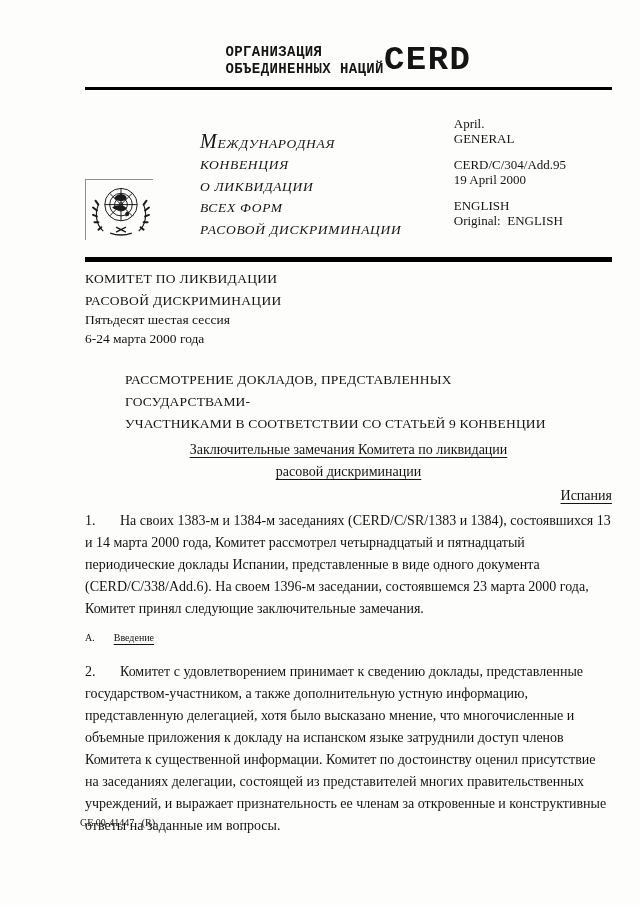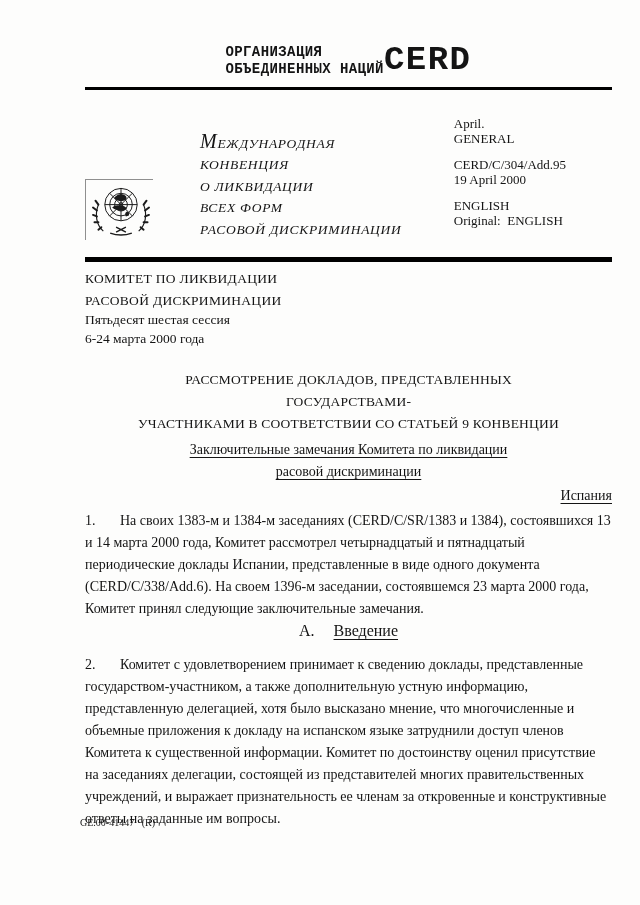--- a/index.html
+++ b/index.html
@@ -28,31 +28,31 @@
   .pre { white-space:pre; }
 
   .rule-2 { height:5px; background:#000; margin-top:17px; }
 
   
   .session { margin-top:6px; font-size:13.5px; }
   .session .caps { line-height:21.5px; letter-spacing:0.3px; }
   .session .normal { line-height:18.5px; }
 
   
-  .doc-title { margin-top:21px; text-align:center; font-size:13.5px; line-height:22px; letter-spacing:0.2px; padding:0 40px; }
+  .doc-title { margin-top:21px; text-align:left; font-size:13.5px; line-height:22px; letter-spacing:0.2px; padding:0 40px; }
   .subtitle { margin-top:4px; text-align:center; font-size:14px; line-height:22px; }
   .country { margin-top:2px; text-align:right; font-size:14px; line-height:22px; }
   .u { text-decoration:underline; text-underline-offset:2.5px; }
 
   
   .para { margin:0; font-size:14px; line-height:22px; text-align:left; }
   .para .pnum { display:inline-block; width:35px; }
   .p1 { margin-top:3px; }
   .p2 { margin-top:12px; }
-  .section-head { margin-top:0; text-align:center; font-size:16px; line-height:22px; }
+  .section-head { margin-top:7px; font-size:10px; line-height:22px; }
   .section-head .letter { margin-right:19px; }
 
   .footer { position:absolute; left:80px; top:817px; font-size:10px; }
 </style>
 </head>
 <body>
 
 <div class="page">
   <div class="content">
 

